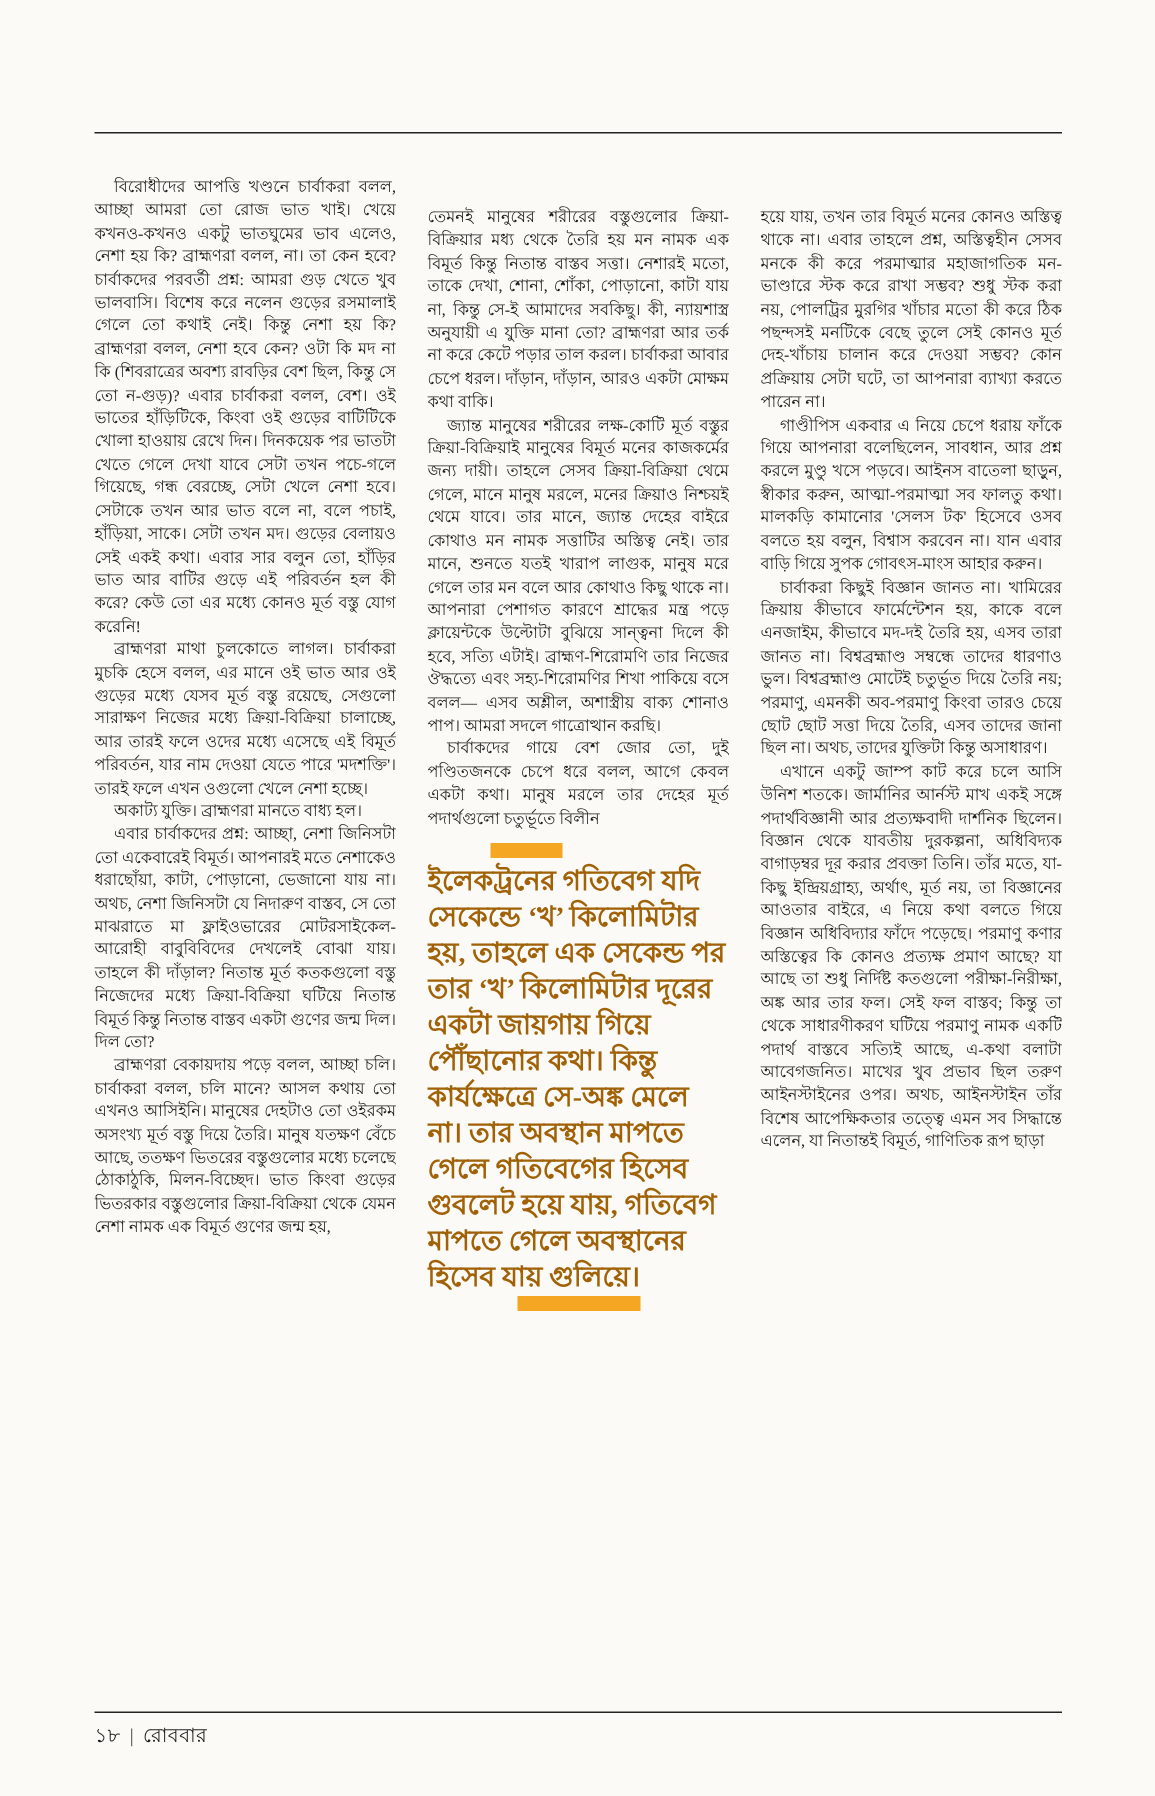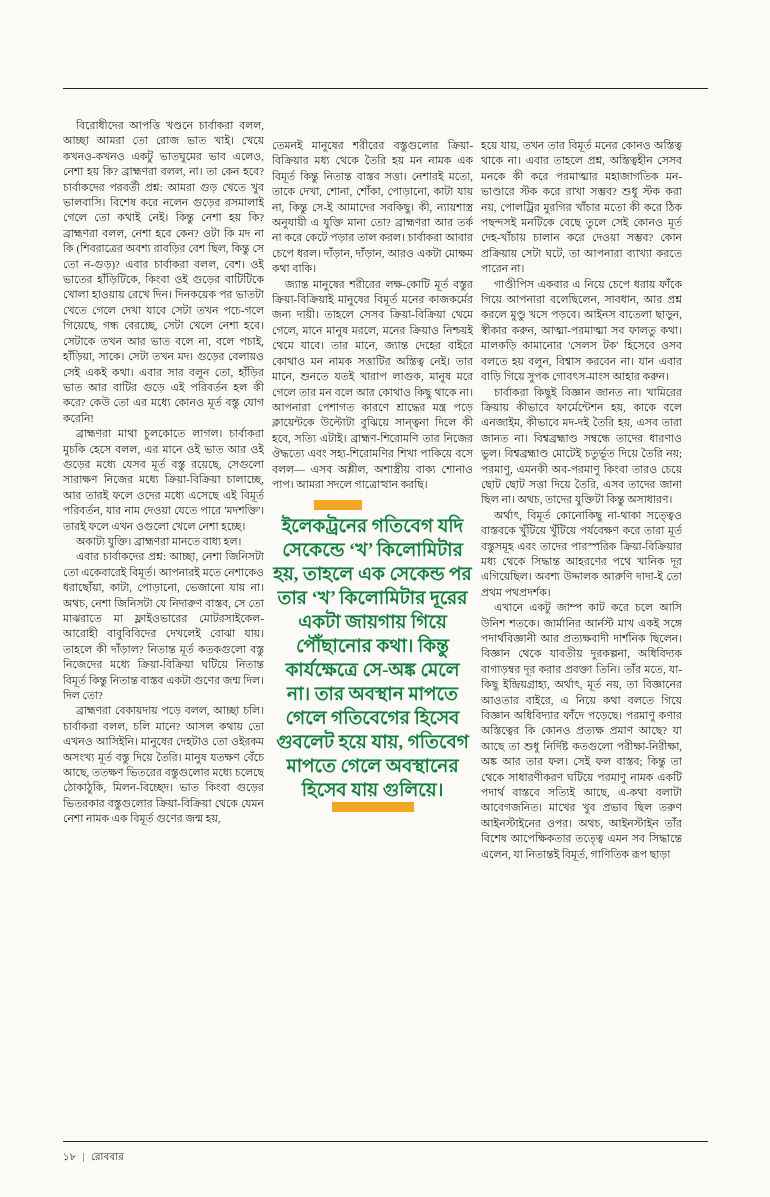--- a/index.html
+++ b/index.html
@@ -23,21 +23,21 @@
   }
   .rule-top { top: 88px; }
   .rule-bottom { top: 1141px; }
   .content {
     position: absolute;
     left: 63px;
     top: 118px;
     width: 645px;
     height: 1005px;
     display: flex;
-    gap: 8px;
+    gap: 21px;
     overflow: hidden;
   }
   .col {
     width: 201px;
     flex: 0 0 201px;
     font-size: 10.8px;
     line-height: 15.4px;
     text-align: justify;
     overflow: hidden;
   }
@@ -47,35 +47,35 @@
   }
   .col p.no-indent { text-indent: 0; margin-top: 20px; }
   .pullquote {
     margin-top: 8px;
     text-indent: 0;
   }
   .pq-text {
     font-weight: bold;
     font-size: 18.5px;
     line-height: 24px;
-    text-align: center;
-    color: #15803d;
+    text-align: left;
+    color: #a16207;
     margin: 4px 0 0 0;
   }
   .hl-bar {
     height: 10px;
     background: #f5a623;
   }
   .hl-top { width: 48px; margin-left: 42px; }
   .hl-bottom { width: 82px; margin: 0 auto; }
   .footer {
     position: absolute;
     left: 63px;
     top: 1148px;
-    font-size: 10px;
+    font-size: 13px;
     line-height: 18px;
     color: #1d1d1b;
     letter-spacing: 0.3px;
   }
   .footer .sep { margin: 0 6px; color: #444; }
 </style>
 </head>
 <body>
 
 <div class="page">
@@ -88,33 +88,33 @@
       <p>বিরোধীদের আপত্তি খণ্ডনে চার্বাকরা বলল, আচ্ছা আমরা তো রোজ ভাত খাই। খেয়ে কখনও-কখনও একটু ভাতঘুমের ভাব এলেও, নেশা হয় কি? ব্রাহ্মণরা বলল, না। তা কেন হবে? চার্বাকদের পরবর্তী প্রশ্ন: আমরা গুড় খেতে খুব ভালবাসি। বিশেষ করে নলেন গুড়ের রসমালাই গেলে তো কথাই নেই। কিন্তু নেশা হয় কি? ব্রাহ্মণরা বলল, নেশা হবে কেন? ওটা কি মদ না কি (শিবরাত্রের অবশ্য রাবড়ির বেশ ছিল, কিন্তু সে তো ন-গুড়)? এবার চার্বাকরা বলল, বেশ। ওই ভাতের হাঁড়িটিকে, কিংবা ওই গুড়ের বাটিটিকে খোলা হাওয়ায় রেখে দিন। দিনকয়েক পর ভাতটা খেতে গেলে দেখা যাবে সেটা তখন পচে-গলে গিয়েছে, গন্ধ বেরচ্ছে, সেটা খেলে নেশা হবে। সেটাকে তখন আর ভাত বলে না, বলে পচাই, হাঁড়িয়া, সাকে। সেটা তখন মদ। গুড়ের বেলায়ও সেই একই কথা। এবার সার বলুন তো, হাঁড়ির ভাত আর বাটির গুড়ে এই পরিবর্তন হল কী করে? কেউ তো এর মধ্যে কোনও মূর্ত বস্তু যোগ করেনি!</p>
       <p>ব্রাহ্মণরা মাথা চুলকোতে লাগল। চার্বাকরা মুচকি হেসে বলল, এর মানে ওই ভাত আর ওই গুড়ের মধ্যে যেসব মূর্ত বস্তু রয়েছে, সেগুলো সারাক্ষণ নিজের মধ্যে ক্রিয়া-বিক্রিয়া চালাচ্ছে, আর তারই ফলে ওদের মধ্যে এসেছে এই বিমূর্ত পরিবর্তন, যার নাম দেওয়া যেতে পারে 'মদশক্তি'। তারই ফলে এখন ওগুলো খেলে নেশা হচ্ছে।</p>
       <p>অকাট্য যুক্তি। ব্রাহ্মণরা মানতে বাধ্য হল।</p>
       <p>এবার চার্বাকদের প্রশ্ন: আচ্ছা, নেশা জিনিসটা তো একেবারেই বিমূর্ত। আপনারই মতে নেশাকেও ধরাছোঁয়া, কাটা, পোড়ানো, ভেজানো যায় না। অথচ, নেশা জিনিসটা যে নিদারুণ বাস্তব, সে তো মাঝরাতে মা ফ্লাইওভারের মোটরসাইকেল-আরোহী বাবুবিবিদের দেখলেই বোঝা যায়। তাহলে কী দাঁড়াল? নিতান্ত মূর্ত কতকগুলো বস্তু নিজেদের মধ্যে ক্রিয়া-বিক্রিয়া ঘটিয়ে নিতান্ত বিমূর্ত কিন্তু নিতান্ত বাস্তব একটা গুণের জন্ম দিল। দিল তো?</p>
       <p>ব্রাহ্মণরা বেকায়দায় পড়ে বলল, আচ্ছা চলি। চার্বাকরা বলল, চলি মানে? আসল কথায় তো এখনও আসিইনি। মানুষের দেহটাও তো ওইরকম অসংখ্য মূর্ত বস্তু দিয়ে তৈরি। মানুষ যতক্ষণ বেঁচে আছে, ততক্ষণ ভিতরের বস্তুগুলোর মধ্যে চলেছে ঠোকাঠুকি, মিলন-বিচ্ছেদ। ভাত কিংবা গুড়ের ভিতরকার বস্তুগুলোর ক্রিয়া-বিক্রিয়া থেকে যেমন নেশা নামক এক বিমূর্ত গুণের জন্ম হয়,</p>
     </div>
 
     <div class="col">
       <p class="no-indent">তেমনই মানুষের শরীরের বস্তুগুলোর ক্রিয়া-বিক্রিয়ার মধ্য থেকে তৈরি হয় মন নামক এক বিমূর্ত কিন্তু নিতান্ত বাস্তব সত্তা। নেশারই মতো, তাকে দেখা, শোনা, শোঁকা, পোড়ানো, কাটা যায় না, কিন্তু সে-ই আমাদের সবকিছু। কী, ন্যায়শাস্ত্র অনুযায়ী এ যুক্তি মানা তো? ব্রাহ্মণরা আর তর্ক না করে কেটে পড়ার তাল করল। চার্বাকরা আবার চেপে ধরল। দাঁড়ান, দাঁড়ান, আরও একটা মোক্ষম কথা বাকি।</p>
       <p>জ্যান্ত মানুষের শরীরের লক্ষ-কোটি মূর্ত বস্তুর ক্রিয়া-বিক্রিয়াই মানুষের বিমূর্ত মনের কাজকর্মের জন্য দায়ী। তাহলে সেসব ক্রিয়া-বিক্রিয়া থেমে গেলে, মানে মানুষ মরলে, মনের ক্রিয়াও নিশ্চয়ই থেমে যাবে। তার মানে, জ্যান্ত দেহের বাইরে কোথাও মন নামক সত্তাটির অস্তিত্ব নেই। তার মানে, শুনতে যতই খারাপ লাগুক, মানুষ মরে গেলে তার মন বলে আর কোথাও কিছু থাকে না। আপনারা পেশাগত কারণে শ্রাদ্ধের মন্ত্র পড়ে ক্লায়েন্টকে উল্টোটা বুঝিয়ে সান্ত্বনা দিলে কী হবে, সত্যি এটাই। ব্রাহ্মণ-শিরোমণি তার নিজের ঔদ্ধত্যে এবং সহ্য-শিরোমণির শিখা পাকিয়ে বসে বলল— এসব অশ্লীল, অশাস্ত্রীয় বাক্য শোনাও পাপ। আমরা সদলে গাত্রোত্থান করছি।</p>
+      <p>চার্বাকদের গায়ে বেশ জোর তো, দুই পণ্ডিতজনকে চেপে ধরে বলল, আগে কেবল একটা কথা। মানুষ মরলে তার দেহের মূর্ত পদার্থগুলো চতুর্ভূতে বিলীন</p>
 
       <div class="pullquote">
         <div class="hl-bar hl-top" style="background-color: rgb(245, 166, 35);"></div>
         <div class="pq-text">ইলেকট্রনের গতিবেগ যদি সেকেন্ডে ‘খ’ কিলোমিটার হয়, তাহলে এক সেকেন্ড পর তার ‘খ’ কিলোমিটার দূরের একটা জায়গায় গিয়ে পৌঁছানোর কথা। কিন্তু কার্যক্ষেত্রে সে-অঙ্ক মেলে না। তার অবস্থান মাপতে গেলে গতিবেগের হিসেব গুবলেট হয়ে যায়, গতিবেগ মাপতে গেলে অবস্থানের হিসেব যায় গুলিয়ে।</div>
         <div class="hl-bar hl-bottom" style="background-color: rgb(245, 166, 35);"></div>
       </div>
     </div>
 
     <div class="col">
       <p class="no-indent">হয়ে যায়, তখন তার বিমূর্ত মনের কোনও অস্তিত্ব থাকে না। এবার তাহলে প্রশ্ন, অস্তিত্বহীন সেসব মনকে কী করে পরমাত্মার মহাজাগতিক মন-ভাণ্ডারে স্টক করে রাখা সম্ভব? শুধু স্টক করা নয়, পোলট্রির মুরগির খাঁচার মতো কী করে ঠিক পছন্দসই মনটিকে বেছে তুলে সেই কোনও মূর্ত দেহ-খাঁচায় চালান করে দেওয়া সম্ভব? কোন প্রক্রিয়ায় সেটা ঘটে, তা আপনারা ব্যাখ্যা করতে পারেন না।</p>
       <p>গাণ্ডীপিস একবার এ নিয়ে চেপে ধরায় ফাঁকে গিয়ে আপনারা বলেছিলেন, সাবধান, আর প্রশ্ন করলে মুণ্ডু খসে পড়বে। আইনস বাতেলা ছাড়ুন, স্বীকার করুন, আত্মা-পরমাত্মা সব ফালতু কথা। মালকড়ি কামানোর 'সেলস টক' হিসেবে ওসব বলতে হয় বলুন, বিশ্বাস করবেন না। যান এবার বাড়ি গিয়ে সুপক গোবৎস-মাংস আহার করুন।</p>
       <p>চার্বাকরা কিছুই বিজ্ঞান জানত না। খামিরের ক্রিয়ায় কীভাবে ফার্মেন্টেশন হয়, কাকে বলে এনজাইম, কীভাবে মদ-দই তৈরি হয়, এসব তারা জানত না। বিশ্বব্রহ্মাণ্ড সম্বন্ধে তাদের ধারণাও ভুল। বিশ্বব্রহ্মাণ্ড মোটেই চতুর্ভূত দিয়ে তৈরি নয়; পরমাণু, এমনকী অব-পরমাণু কিংবা তারও চেয়ে ছোট ছোট সত্তা দিয়ে তৈরি, এসব তাদের জানা ছিল না। অথচ, তাদের যুক্তিটা কিন্তু অসাধারণ।</p>
-      <p>অর্থাৎ, বিমূর্ত কোনোকিছু না-থাকা সত্ত্বেও বাস্তবকে খুঁটিয়ে খুঁটিয়ে পর্যবেক্ষণ করে তারা মূর্ত বস্তুসমূহ এবং তাদের পারস্পরিক ক্রিয়া-বিক্রিয়ার মধ্য থেকে সিদ্ধান্ত আহরণের পথে খানিক দূর এগিয়েছিল। অবশ্য উদ্দালক আরুণি দাদা-ই তো প্রথম পথপ্রদর্শক।</p>
       <p>এখানে একটু জাম্প কাট করে চলে আসি উনিশ শতকে। জার্মানির আর্নস্ট মাখ একই সঙ্গে পদার্থবিজ্ঞানী আর প্রত্যক্ষবাদী দার্শনিক ছিলেন। বিজ্ঞান থেকে যাবতীয় দুরকল্পনা, অধিবিদ্যক বাগাড়ম্বর দূর করার প্রবক্তা তিনি। তাঁর মতে, যা-কিছু ইন্দ্রিয়গ্রাহ্য, অর্থাৎ, মূর্ত নয়, তা বিজ্ঞানের আওতার বাইরে, এ নিয়ে কথা বলতে গিয়ে বিজ্ঞান অধিবিদ্যার ফাঁদে পড়েছে। পরমাণু কণার অস্তিত্বের কি কোনও প্রত্যক্ষ প্রমাণ আছে? যা আছে তা শুধু নির্দিষ্ট কতগুলো পরীক্ষা-নিরীক্ষা, অঙ্ক আর তার ফল। সেই ফল বাস্তব; কিন্তু তা থেকে সাধারণীকরণ ঘটিয়ে পরমাণু নামক একটি পদার্থ বাস্তবে সত্যিই আছে, এ-কথা বলাটা আবেগজনিত। মাখের খুব প্রভাব ছিল তরুণ আইনস্টাইনের ওপর। অথচ, আইনস্টাইন তাঁর বিশেষ আপেক্ষিকতার তত্ত্বে এমন সব সিদ্ধান্তে এলেন, যা নিতান্তই বিমূর্ত, গাণিতিক রূপ ছাড়া</p>
     </div>
 
   </div>
 
   <div class="rule rule-bottom"></div>
 
   <div class="footer">
     <span>১৮</span><span class="sep">|</span><span>রোববার</span>
   </div>

